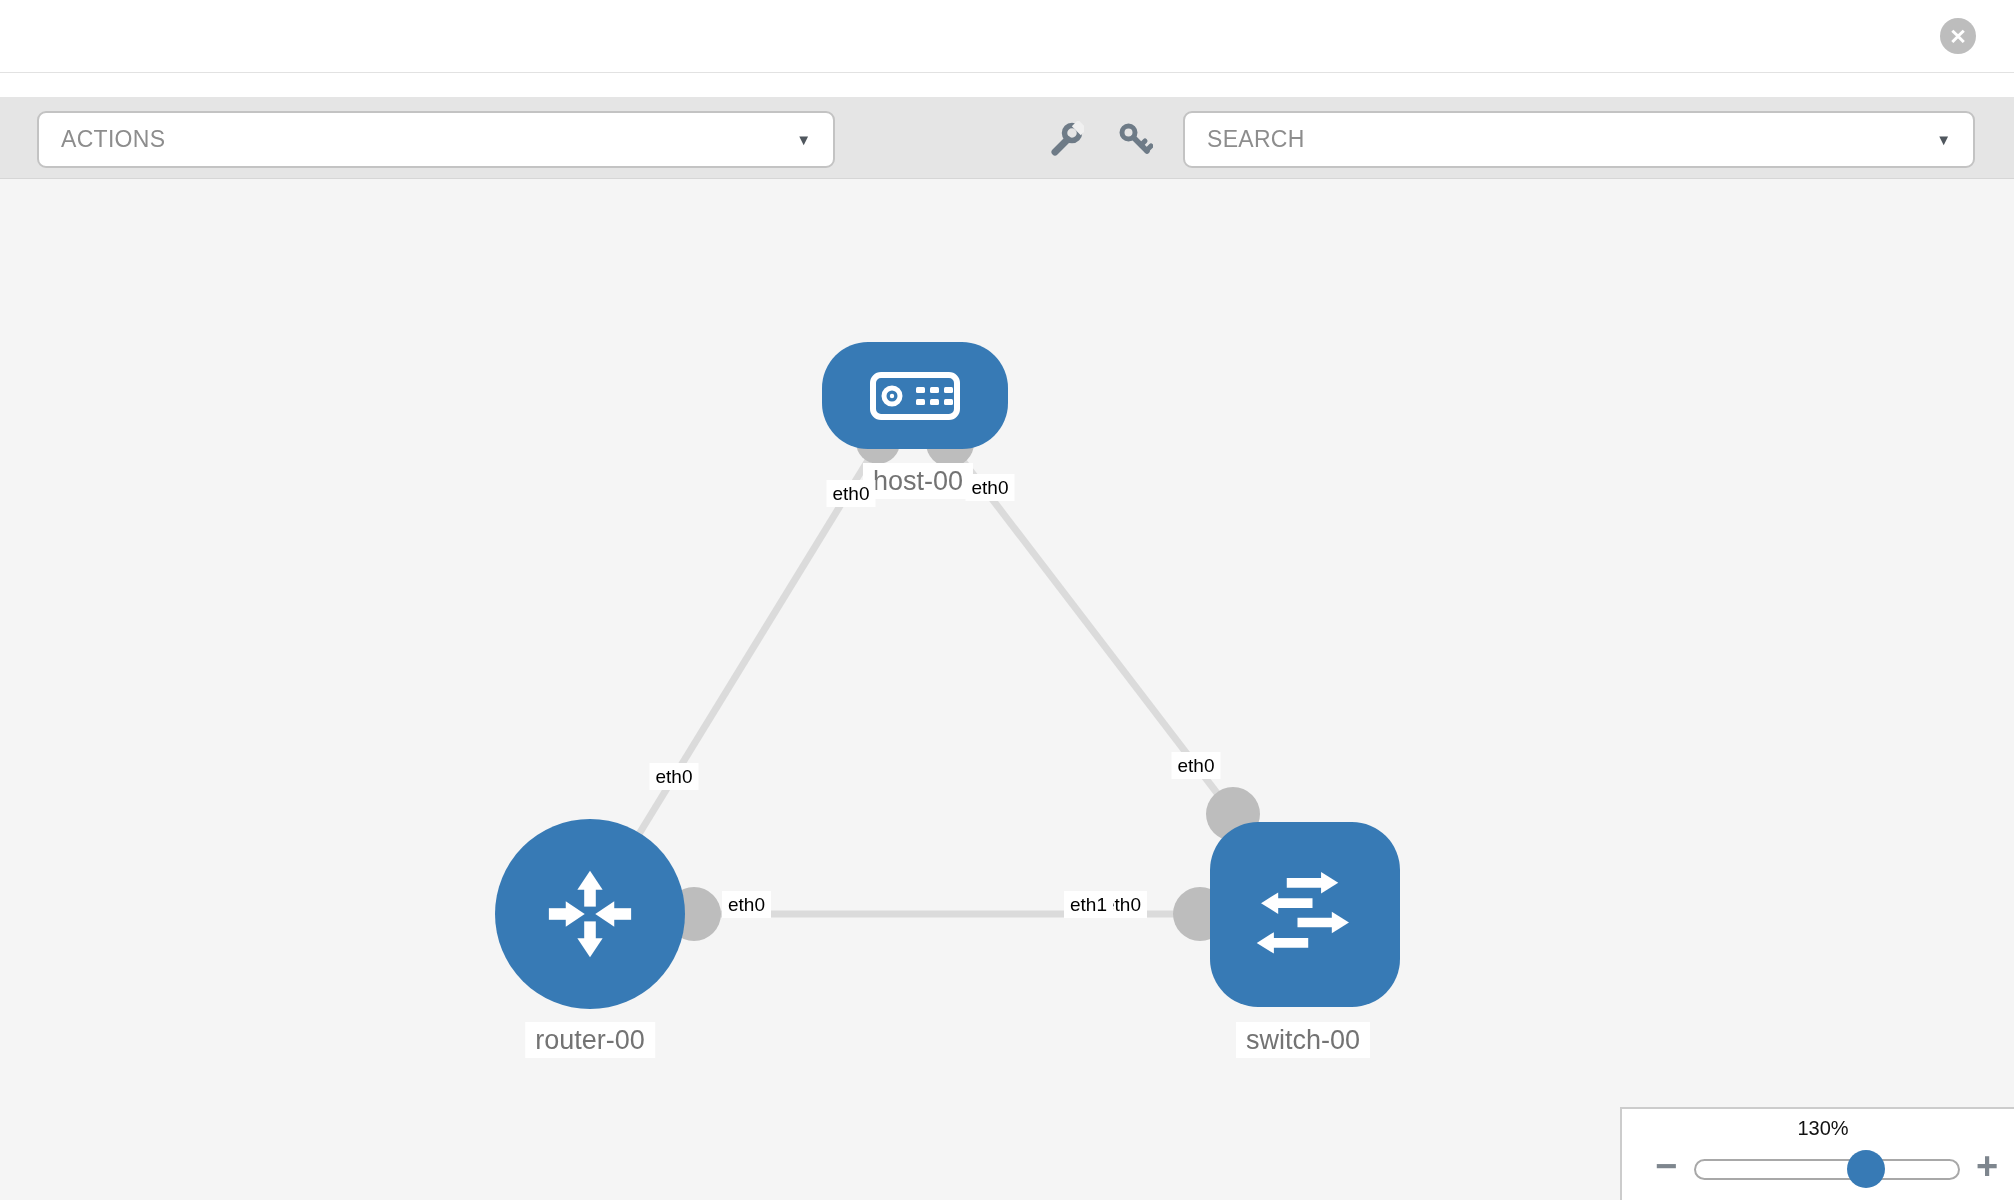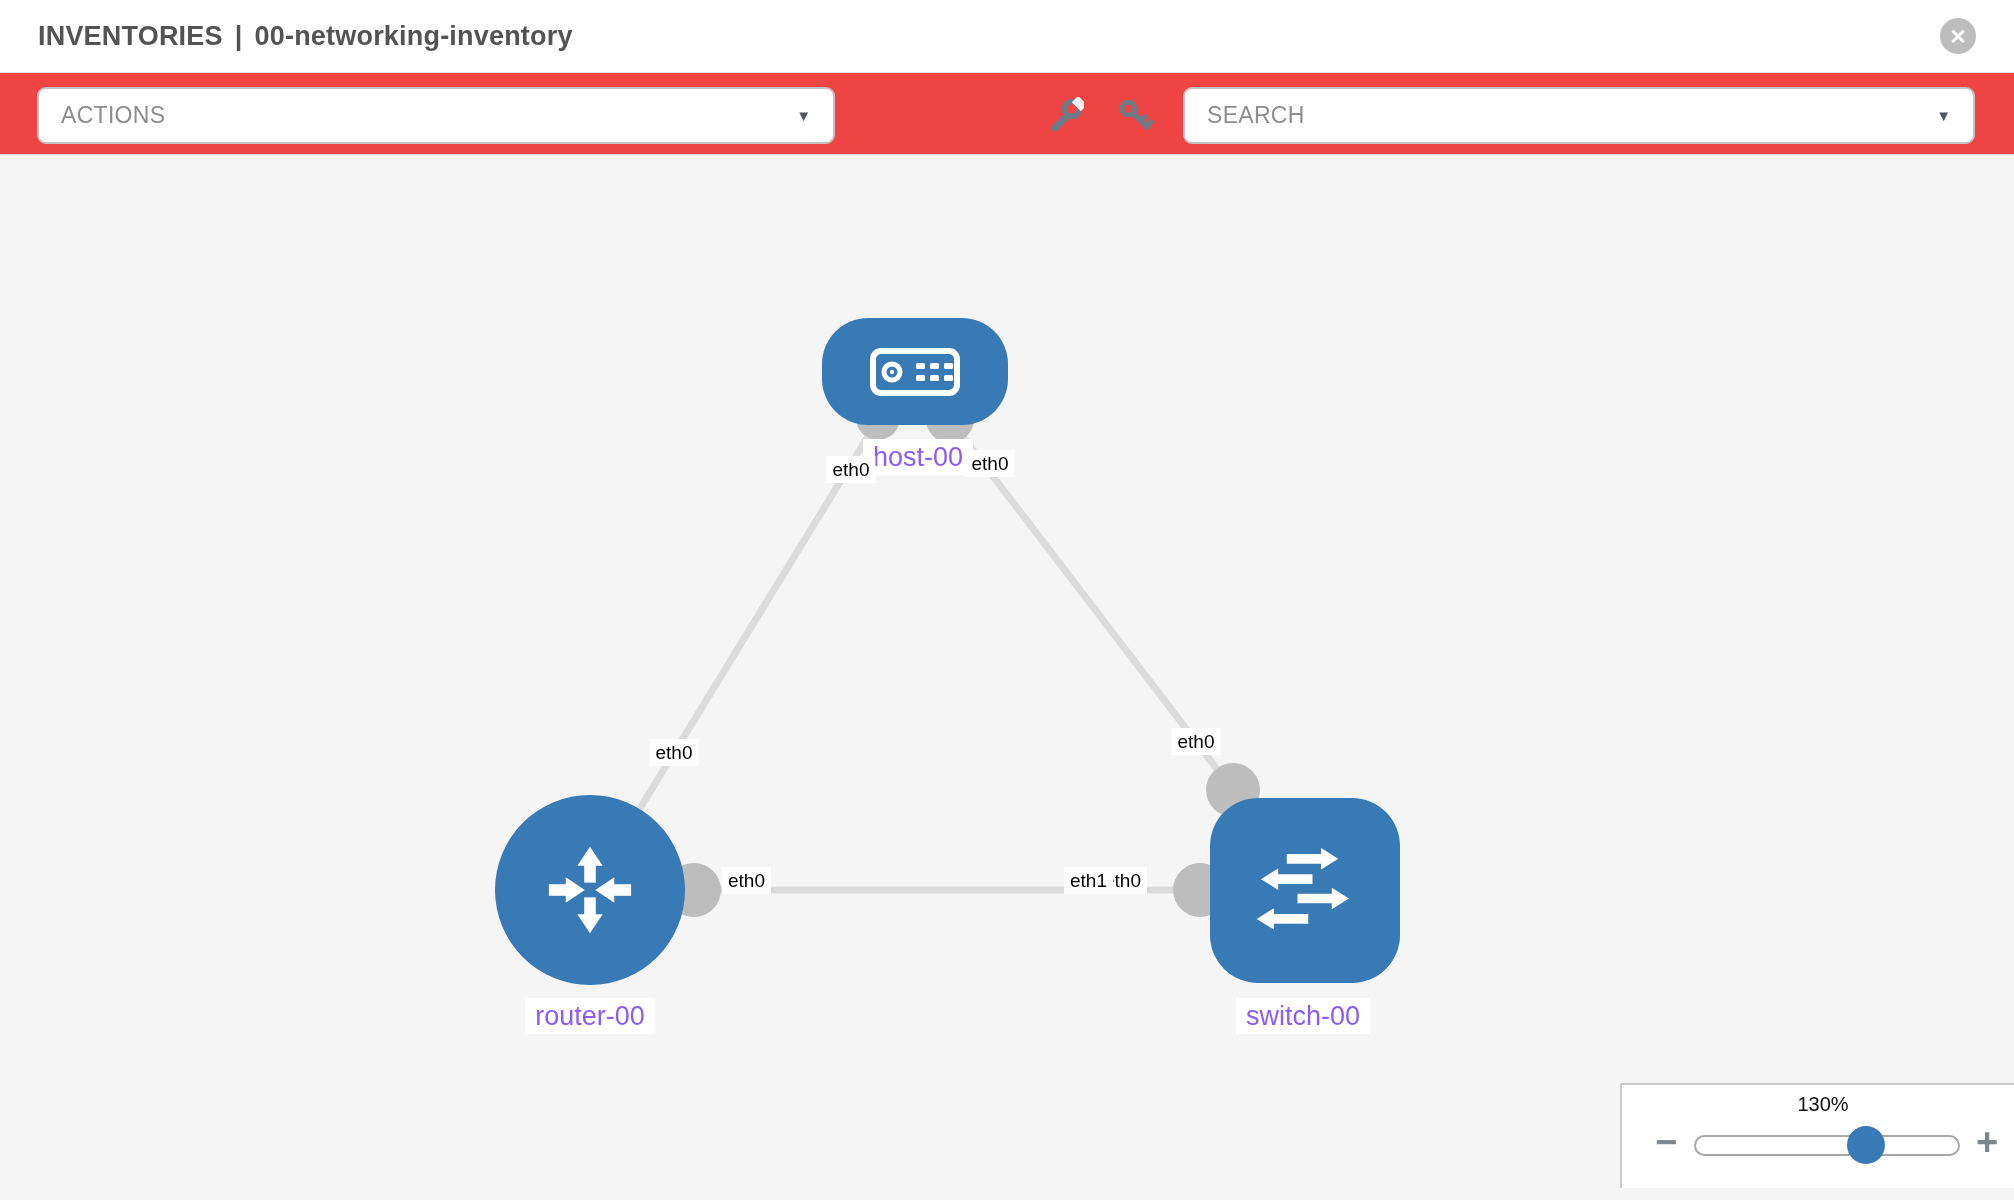--- a/index.html
+++ b/index.html
@@ -10,22 +10,22 @@
   .titlebar { height:73px; background:#ffffff; border-bottom:1px solid #e2e2e2;
               display:flex; align-items:center; padding:0 38px; }
   .page-title { font-size:27px; font-weight:bold; color:#535353; letter-spacing:.2px;
                 display:flex; gap:12px; }
   .close-btn { margin-left:auto; width:36px; height:36px; border-radius:50%;
                background:#bdbdbd; color:#fff; font-size:21px; font-weight:bold;
                display:flex; align-items:center; justify-content:center;
                cursor:pointer; line-height:1; }
 
   
-  .toolbar { position:relative; height:82px; background:#ef4444;
-             border-bottom:1px solid #d6d6d6; }
+  .toolbar { position:relative; height:82px; background:#e5e5e5;
+             border-bottom:1px solid #d6d6d6;margin-top:24px; }
   .select-box { position:absolute; top:14px; height:57px; background:#fff;
                 border:2px solid #c3c3c3; border-radius:9px;
                 display:flex; align-items:center; padding:0 22px;
                 font-size:23px; cursor:pointer; }
   .select-box .label { color:#8d8d8d; letter-spacing:.3px; }
   .select-box .caret { margin-left:auto; font-size:15px; color:#50575e; }
   .actions-box { left:37px;  width:798px; }
   .search-box  { left:1183px; width:792px;justify-content:space-between; }
   .tool-icon-btn { position:absolute; top:24px; width:36px; height:36px;
                    cursor:pointer; }
@@ -40,21 +40,21 @@
           display:flex; align-items:center; justify-content:center; cursor:pointer; }
   .node-host   { left:822px;  top:163px; width:186px; height:107px; border-radius:46px; }
   .node-router { left:495px;  top:640px; width:190px; height:190px; border-radius:50%; }
   .node-switch { left:1210px; top:643px; width:190px; height:185px; border-radius:48px; }
 
   .chip { position:absolute; z-index:3; background:#ffffff; color:#000000;
           font-size:19px; line-height:27px; height:27px; padding:0 6px;
           white-space:nowrap; }
   .chip.centered { transform:translateX(-50%); }
   .node-label { z-index:3; font-size:27px; line-height:36px; height:36px;
-                color:#8b5cf6; padding:0 10px; }
+                color:#737373; padding:0 10px; }
   .chip.over { z-index:4; }
 
   
   .zoom-panel { position:absolute; left:1620px; top:928px; width:394px; height:105px;
                 background:#ffffff; border-left:2px solid #cccccc;
                 border-top:2px solid #cccccc; z-index:10; }
   .zoom-percent { position:absolute; left:201px; top:8px; transform:translateX(-50%);
                   font-size:20px; color:#111111; }
   .zoom-btn { position:absolute; color:#7e868e; font-weight:bold; font-size:38px;
               line-height:38px; cursor:pointer; transform:translateX(-50%); }
@@ -65,25 +65,20 @@
                 cursor:pointer; }
   .zoom-thumb { position:absolute; left:225px; top:41px; width:38px; height:38px;
                 border-radius:50%; background:#377ab5; cursor:grab; }
 </style>
 </head>
 <body>
 
 <div>
 
   <div class="titlebar">
-    <div class="page-title">
-      <span>INVENTORIES</span>
-      <span>|</span>
-      <span>00-networking-inventory</span>
-    </div>
     <div class="close-btn">
       <span>✕</span>
     </div>
   </div>
 
   <div class="toolbar">
     <div class="select-box actions-box">
       <span class="label">ACTIONS</span>
       <span class="caret">▼</span>
     </div>

